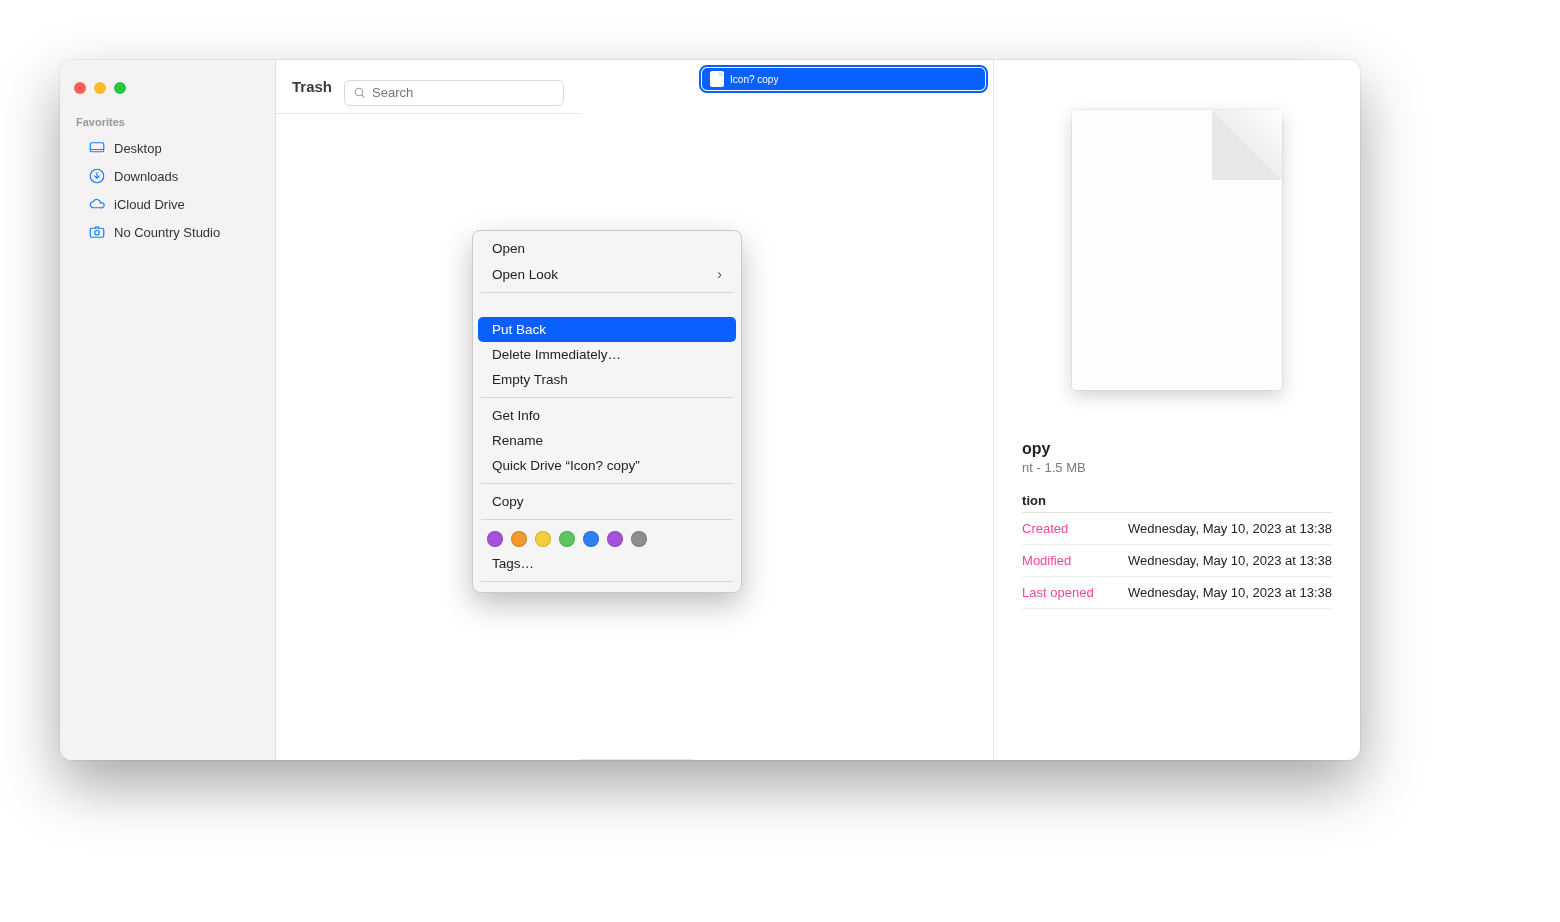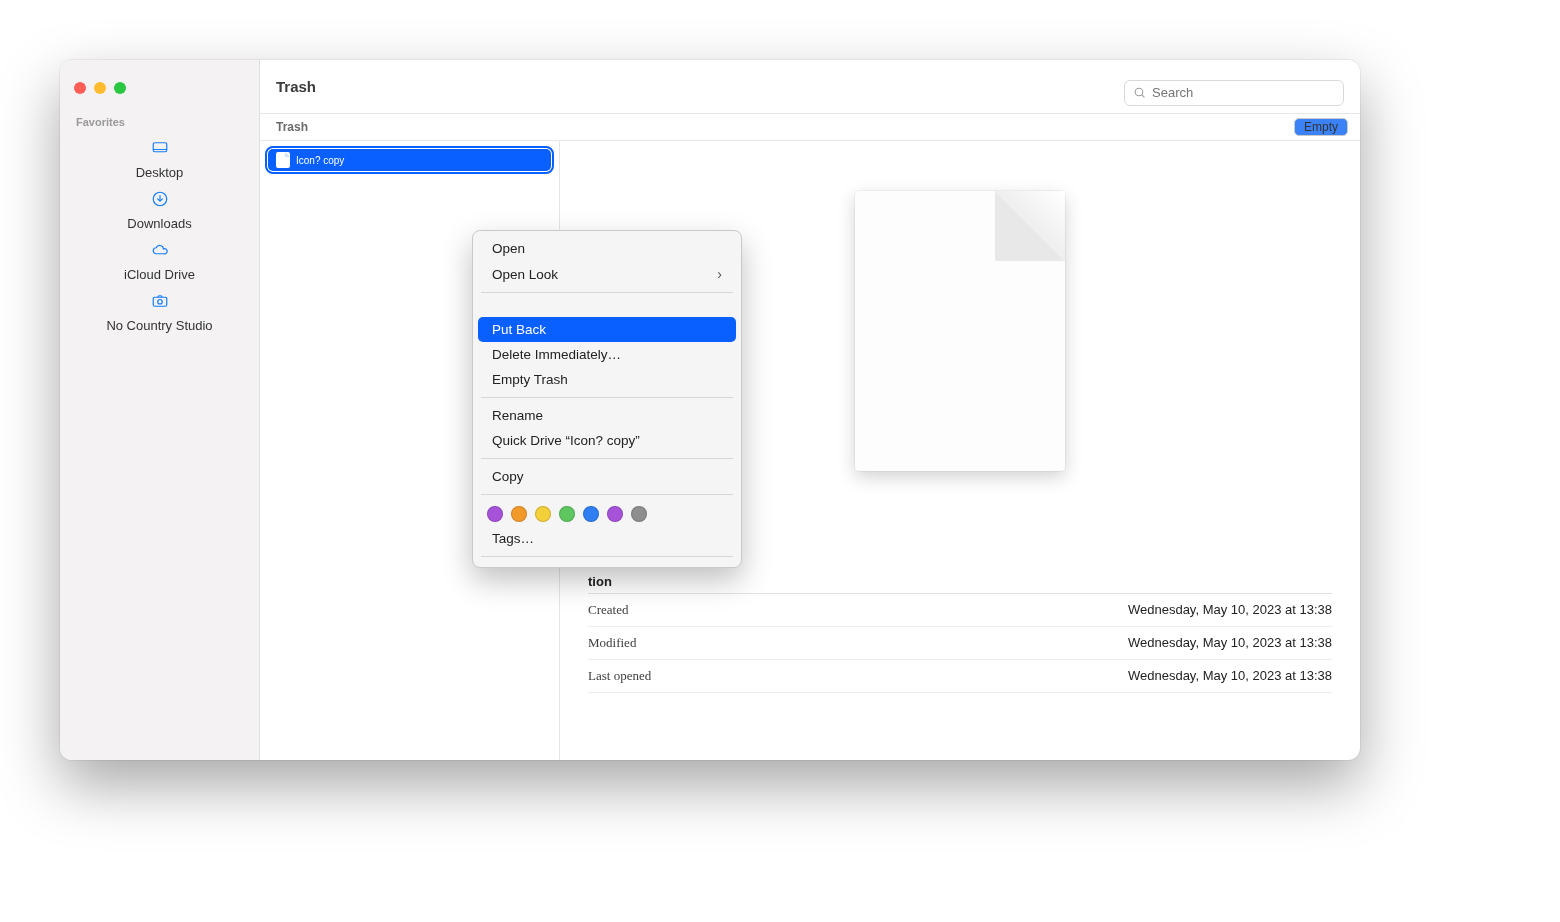--- a/index.html
+++ b/index.html
@@ -18,21 +18,21 @@
     margin: 60px;
     border-radius: 12px;
     background: #fff;
     box-shadow: 0 25px 60px rgba(0,0,0,0.35), 0 0 0 1px rgba(0,0,0,0.05);
     display: flex;
     overflow: hidden;
     position: relative;
   }
   
   .sidebar {
-    width: 200px;
+    width: 216px;
     background: #f4f2f3;
     border-right: 1px solid #e0e0e0;
     padding-top: 12px;
   }
   .traffic-lights {
     display: flex;
     gap: 8px;
     padding: 10px 14px 18px 14px;
   }
   .tl { width: 12px; height: 12px; border-radius: 50%; }
@@ -46,32 +46,31 @@
     padding: 4px 16px 6px 16px;
   }
   .sidebar-item {
     display: flex;
     align-items: center;
     gap: 8px;
     padding: 5px 28px;
     font-size: 13px;
     color: #333;
     cursor: default;
-    flex-direction: column;
   }
   .sidebar-item .icon {
     width: 18px; height: 18px;
     display: flex; align-items: center; justify-content: center;
     color: #157efb;
   }
   
   .main {
     flex: 1;
     display: flex;
-    flex-direction: column;
+    flex-direction: row;
     min-width: 0;
   }
   .toolbar {
     height: 54px;
     display: flex;
     align-items: center;
     padding: 0 16px;
     border-bottom: 1px solid #e6e6e6;
     gap: 12px;
   }
@@ -186,21 +185,21 @@
     font-size: 13px; color:#7a7a7a; margin-top:2px;
   }
   .info-section-title{
     font-size: 13px; font-weight:600; color:#222; margin-top: 18px;
     border-bottom: 1px solid #e2e2e2; padding-bottom: 4px;
   }
   .info-row{
     display:flex; justify-content:space-between; padding: 8px 0;
     border-bottom: 1px solid #eee; font-size: 13px; color:#444;
   }
-  .info-row .k{ color:#404040;font-family:Liberation Serif, serif; }
+  .info-row .k{ color:#ec4899; }
   .info-row .v{ color:#222; }
 
   
   .context-menu {
     position: absolute;
     left: 412px;
     top: 170px;
     width: 270px;
     background: #f5f5f5;
     border: 1px solid #c9c9c9;
@@ -355,20 +354,23 @@
         <span>Put Back</span>
       </div>
     <div class="cm-item">
         <span>Delete Immediately…</span>
       </div>
     <div class="cm-item">
         <span>Empty Trash</span>
       </div>
     <div class="cm-sep"></div>
     <div class="cm-item">
+        <span>Get Info</span>
+      </div>
+    <div class="cm-item">
         <span>Rename</span>
       </div>
     <div class="cm-item">
         <span>Quick Drive “Icon? copy”</span>
       </div>
     <div class="cm-sep"></div>
     <div class="cm-item">
         <span>Copy</span>
       </div>
     <div class="cm-sep"></div>

